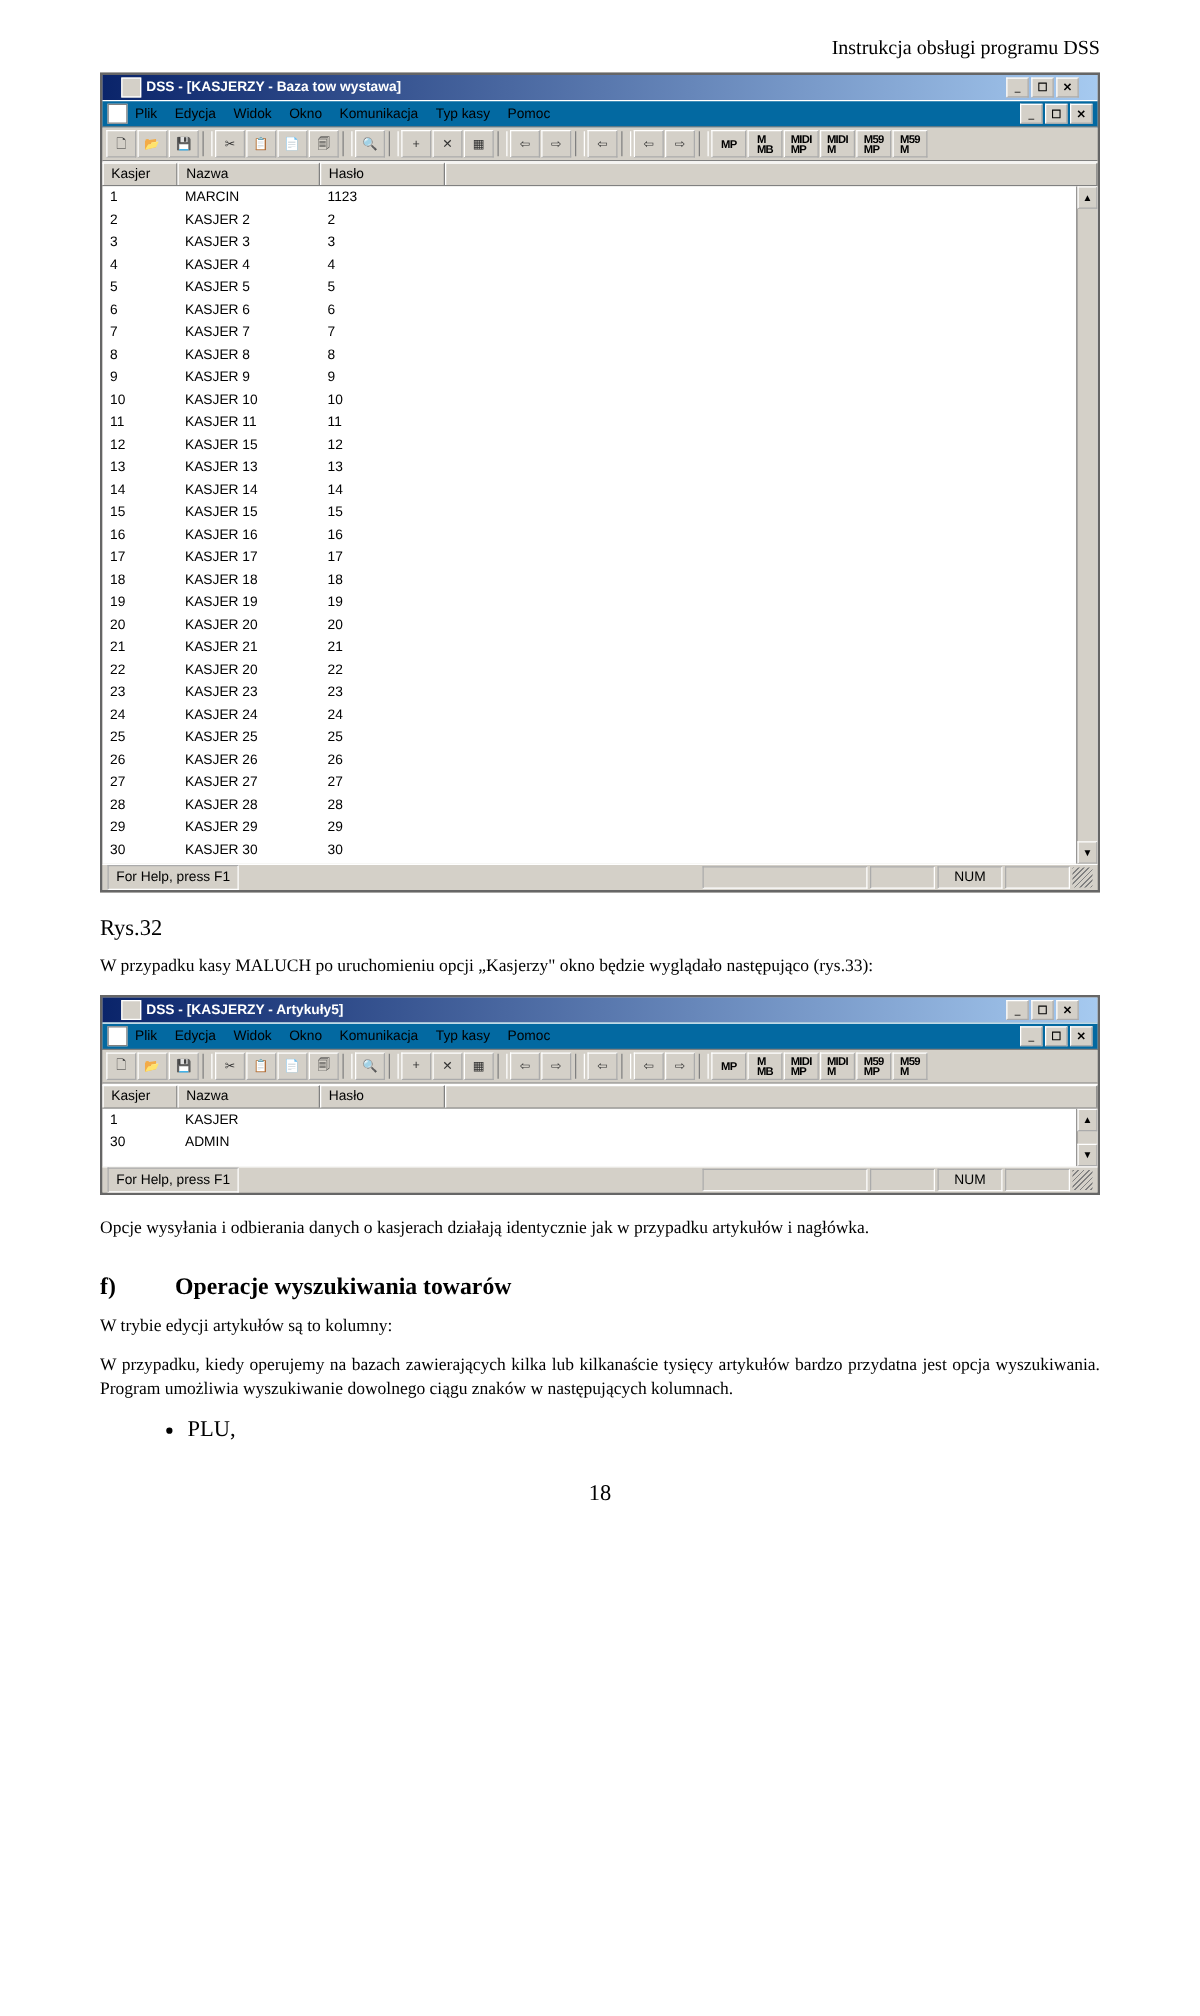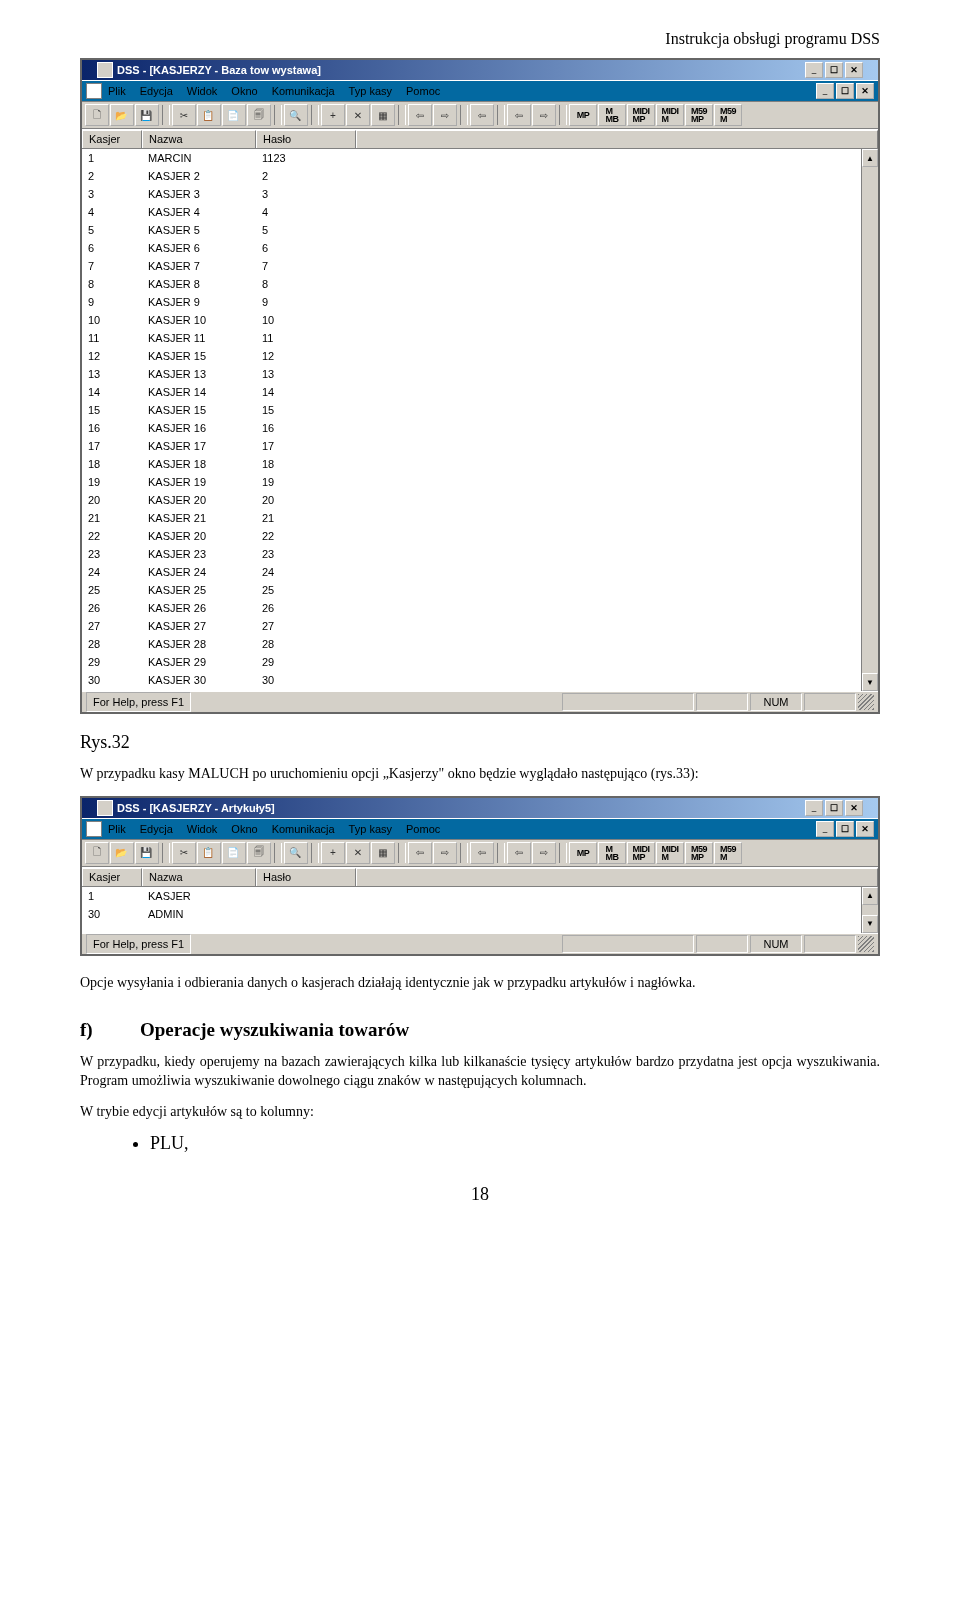--- a/index.html
+++ b/index.html
@@ -387,21 +387,21 @@
   </div>
 
 
   <p class="body-p">Opcje wysyłania i odbierania danych o kasjerach działają identycznie jak w przypadku artykułów i nagłówka.</p>
 
   <div class="section-head">
     <span class="lbl">f)</span>
     <span>Operacje wyszukiwania towarów</span>
   </div>
 
+  <p class="body-p">W trybie edycji artykułów są to kolumny:</p>
   <p class="body-p">W przypadku, kiedy operujemy na bazach zawierających kilka lub kilkanaście tysięcy artykułów bardzo przydatna jest opcja wyszukiwania. Program umożliwia wyszukiwanie dowolnego ciągu znaków w następujących kolumnach.</p>
-  <p class="body-p">W trybie edycji artykułów są to kolumny:</p>
 
   <ul class="bullet-list">
     <li>PLU,</li>
   </ul>
 
   <div class="pagenum">18</div>
 </div>
 
 </body></html>

